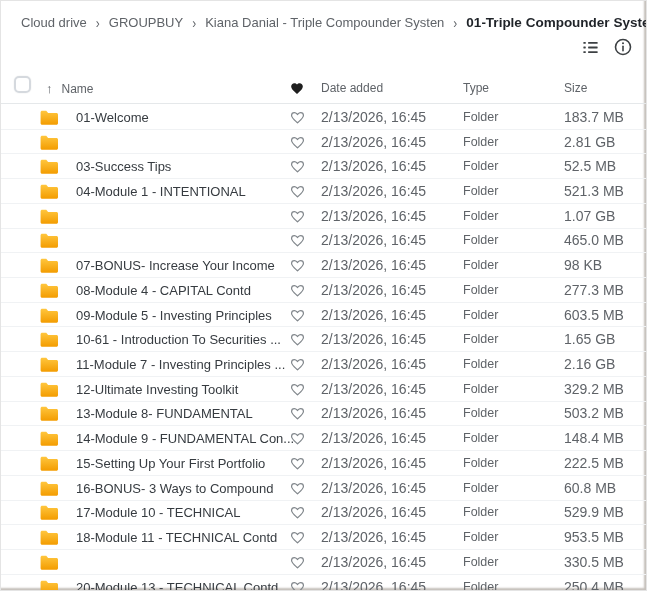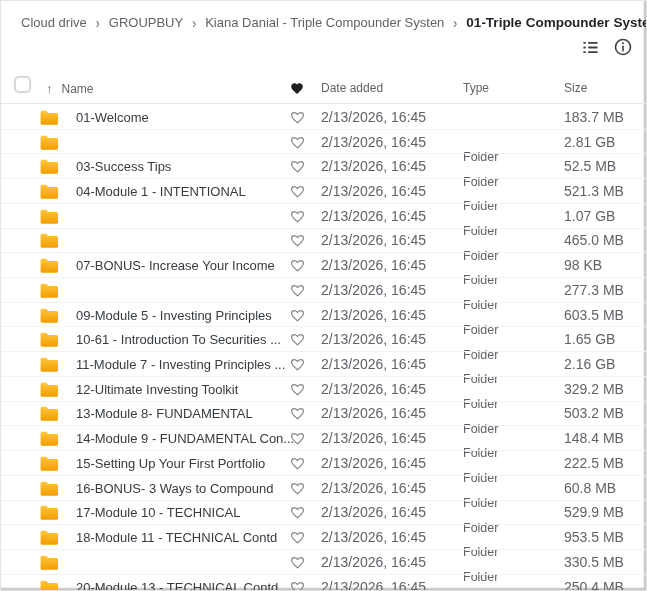--- a/index.html
+++ b/index.html
@@ -38,21 +38,21 @@
   .h-date { left: 320px; }
   .h-type { left: 462px; }
   .h-size { left: 563px; }
   
   .rows { position: absolute; top: 104px; left: 0; right: 0; bottom: 0; overflow: hidden; }
   .row { position: relative; height: 24.72px; border-bottom: 1px solid #f0f2f4; cursor: pointer; }
   .row .c-icon  { left: 38px; display: inline-flex; }
   .row .c-name  { left: 75px; font-size: 13px; color: #363b40; }
   .row .c-heart { left: 289px; display: inline-flex; cursor: pointer; }
   .row .c-date  { left: 320px; font-size: 14px; color: #5f6368; }
-  .row .c-type  { left: 462px; font-size: 12.5px; color: #5f6368; margin-top: 40px; }
+  .row .c-type  { left: 462px; font-size: 12.5px; color: #5f6368; }
   .row .c-size  { left: 563px; font-size: 14px; color: #5f6368; }
   svg { display: block; }
 </style>
 </head>
 <body>
 
 <div class="page">
 
   <svg width="0" height="0" style="position:absolute">
     <defs>
@@ -226,20 +226,21 @@
       <span class="cell c-type">Folder</span>
       <span class="cell c-size">98 KB</span>
     </div>
 
     <div class="row">
       <span class="cell c-icon">
         <svg width="19" height="16" viewBox="0 0 24 20">
           <path d="M2 4.2 C2 3.1 2.9 2.2 4 2.2 h5.2 l2.3 2.6 H22 c1.1 0 2 .9 2 2 V17.8 c0 1.1-.9 2-2 2 H4 c-1.1 0-2-.9-2-2 Z" fill="url(#folderGrad)"></path>
         </svg>
       </span>
+      <span class="cell c-name">08-Module 4 - CAPITAL Contd</span>
       <span class="cell c-heart">
         <svg width="15" height="14" viewBox="0 0 24 22" fill="none" stroke="#80868b" stroke-width="1.9" stroke-linejoin="round">
             <path d="M12 20.35l-1.45-1.32C5.4 14.36 2.5 11.78 2.5 8.5 2.5 5.92 4.42 4 7 4c1.54 0 3.04.81 4.1 2.09L12 7.2l.9-1.11C13.96 4.81 15.46 4 17 4c2.58 0 4.5 1.92 4.5 4.5 0 3.28-2.9 5.86-8.05 10.54L12 20.35z"></path>
           </svg>
       </span>
       <span class="cell c-date">2/13/2026, 16:45</span>
       <span class="cell c-type">Folder</span>
       <span class="cell c-size">277.3 MB</span>
     </div>
 

